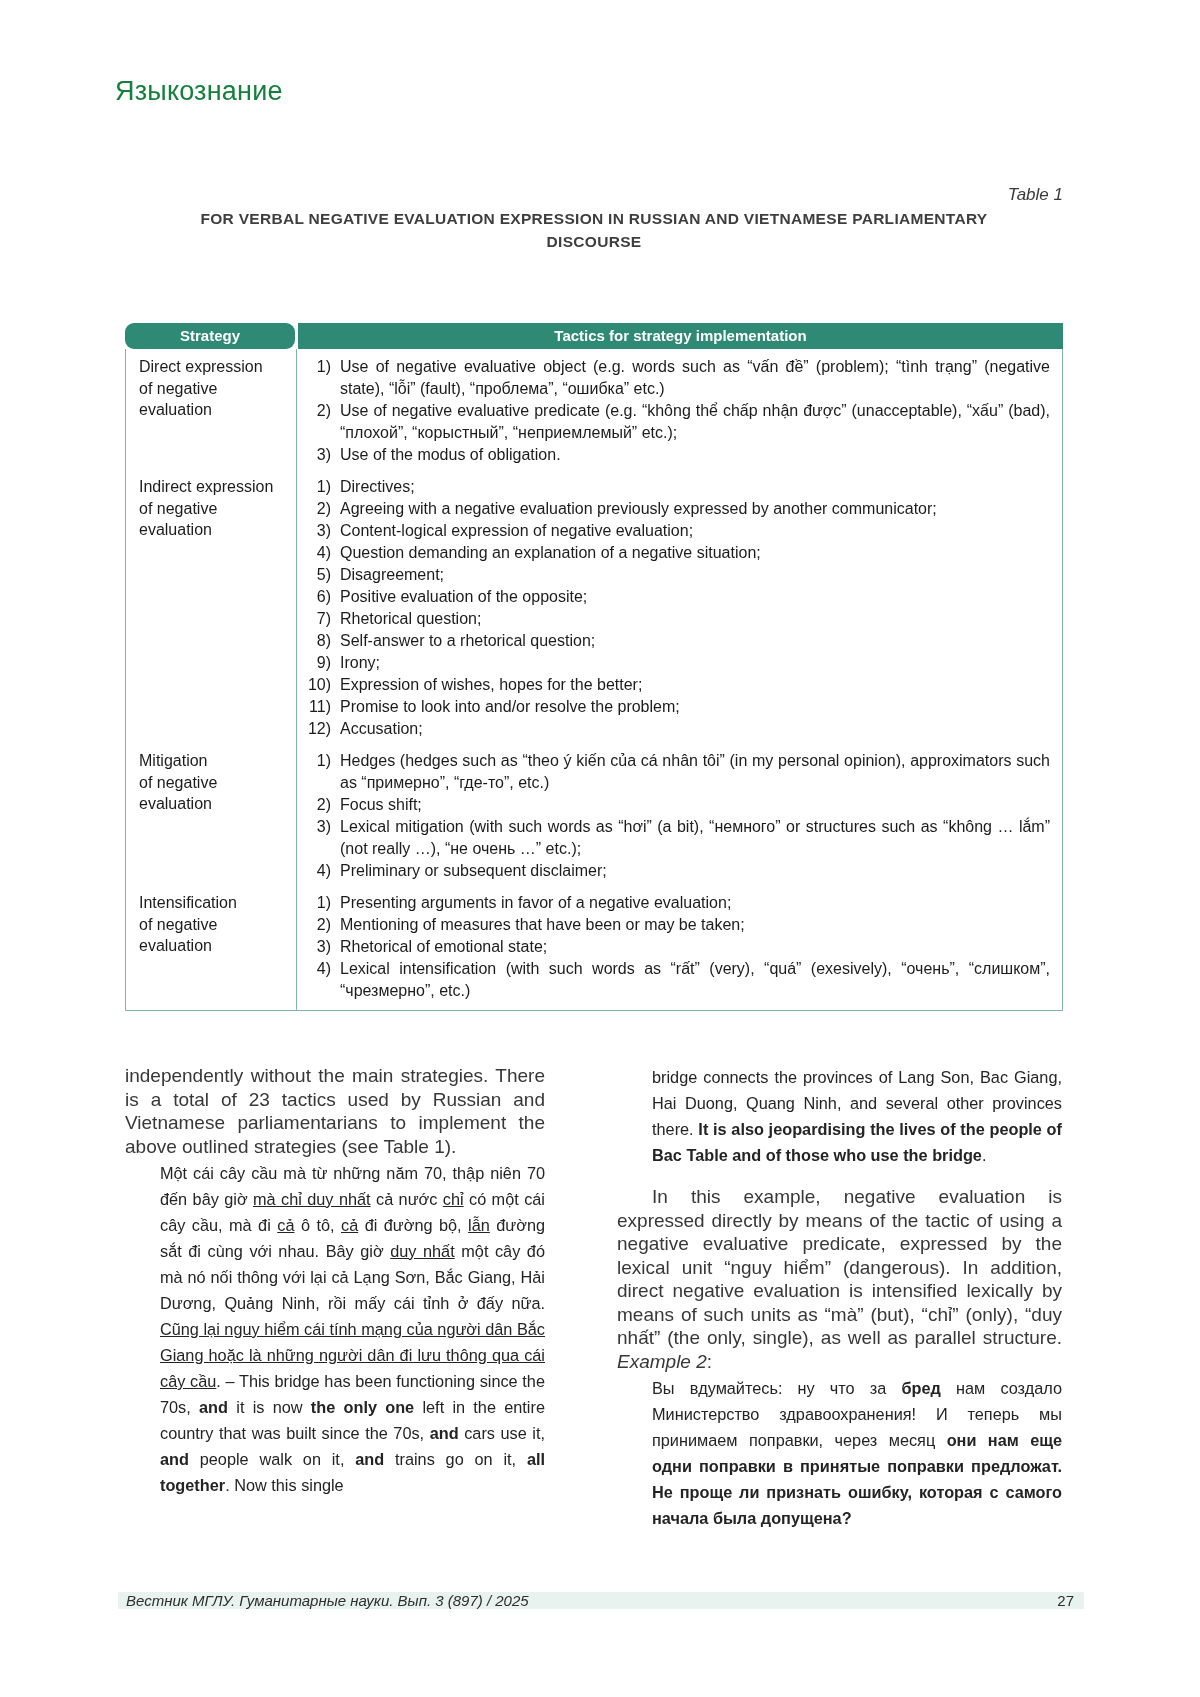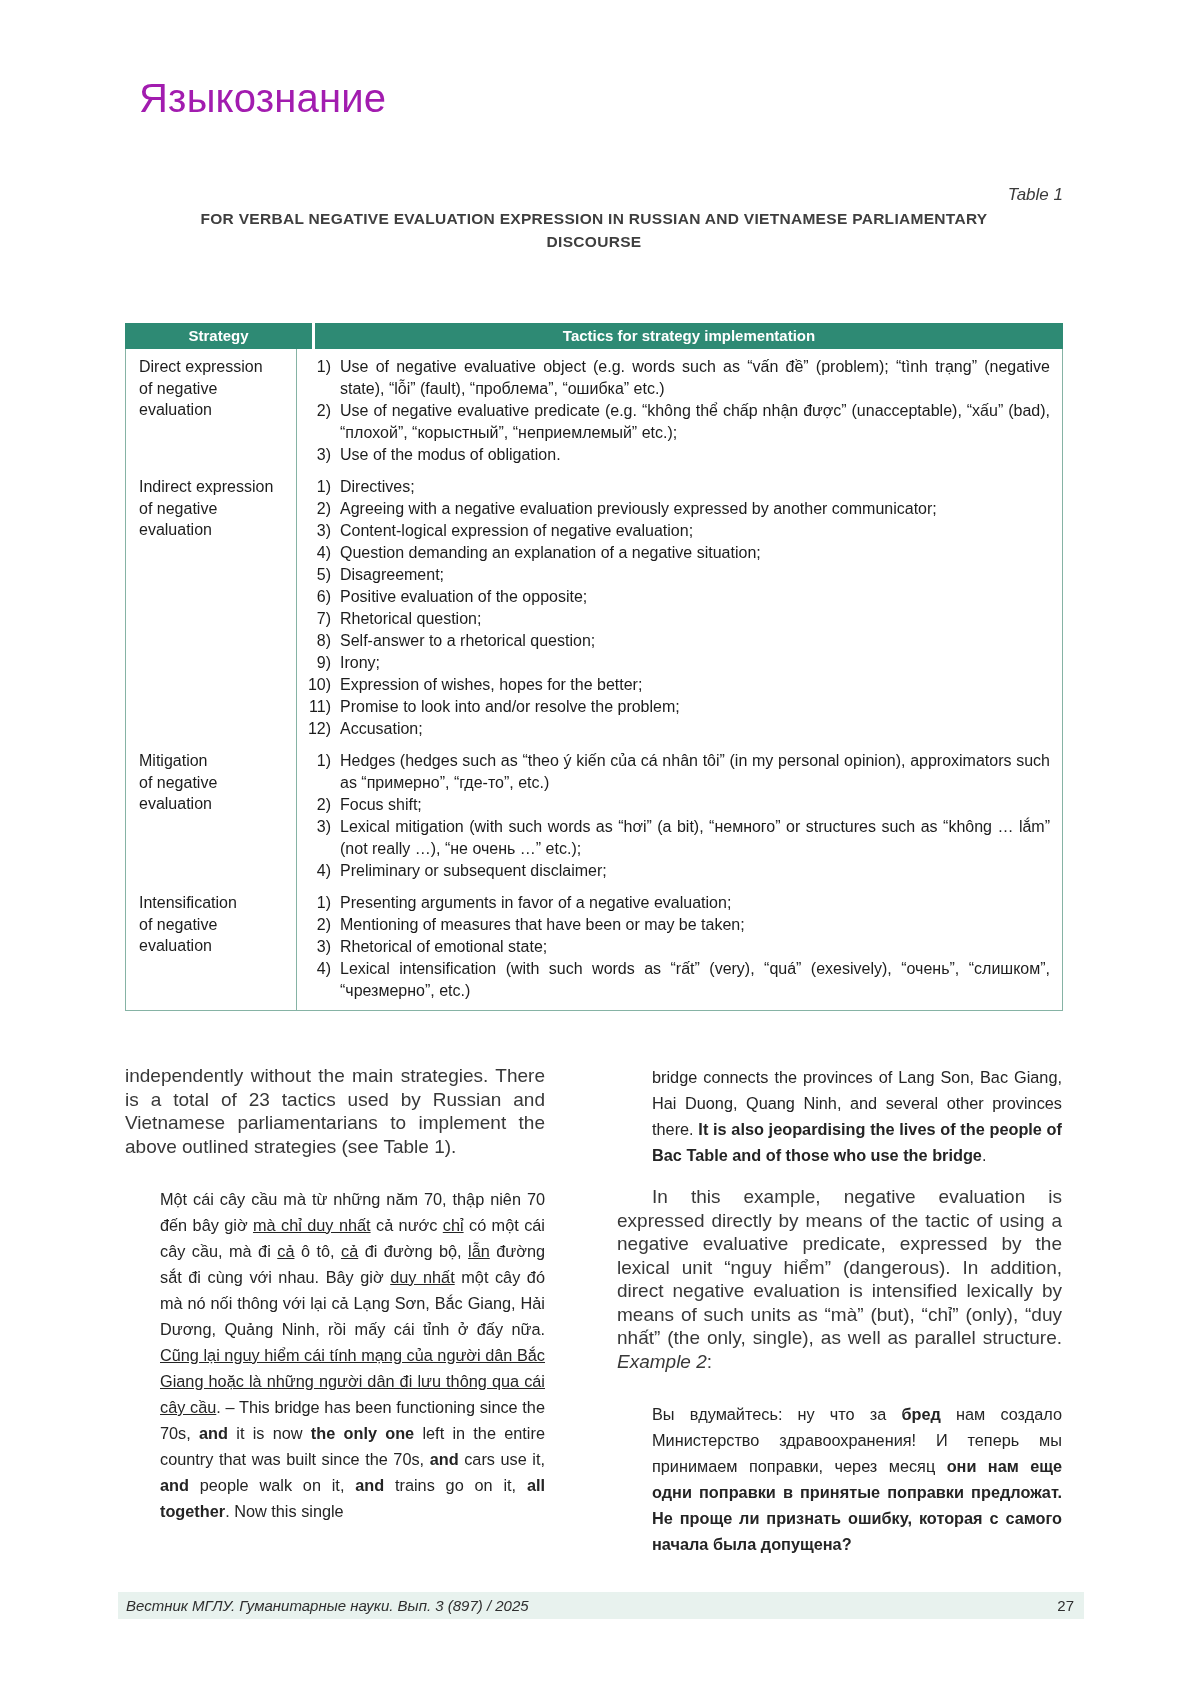--- a/index.html
+++ b/index.html
@@ -3,39 +3,39 @@
 <meta charset="utf-8">
 <style>
   * { margin:0; padding:0; box-sizing:border-box; }
   html,body { background:#9e9e9e; }
   .page {
     position:relative; width:1200px; height:1697px; margin:0 auto;
     background:#ffffff; overflow:hidden;
     font-family:"Liberation Sans", sans-serif; color:#222;
   }
   .section-header {
-    position:absolute; left:139px; top:76px;
-    font-size:40px; font-weight:400; color:#a21caf; letter-spacing:0.2px;
+    position:absolute; left:115px; top:76px;
+    font-size:27px; font-weight:400; color:#15803d; letter-spacing:0.2px;
   }
   .table-label {
     position:absolute; left:125px; top:185px; width:938px;
     text-align:right; font-style:italic; font-size:17px; color:#3a3a3a;
   }
   .table-title {
     position:absolute; left:125px; top:207px; width:938px;
     text-align:center; font-weight:700; font-size:15.5px; line-height:23px;
     letter-spacing:0.3px; color:#3e3e3e;
   }
   .dtable { position:absolute; left:125px; top:323px; width:938px; font-size:16px; color:#1c1c1c; }
   .t-head { display:flex; }
   .t-head > div {
     background:#2e8a74; color:#ffffff; font-weight:700; font-size:15px;
     text-align:center; padding:4px 0 5px;
   }
-  .th-strategy { width:187px; margin-right:3px; }
+  .th-strategy { width:170px; margin-right:3px;border-radius:9px; }
   .th-tactics { flex:1; }
   .t-body {
     border-left:1px solid #86b3a5; border-right:1px solid #86b3a5;
     border-bottom:1px solid #86b3a5;
   }
   .t-row { display:flex; }
   .row-strategy {
     width:170px; padding:0 6px 0 13px; line-height:21.5px; white-space:pre-line;
   }
   .row-tactics { flex:1; border-left:1px solid #86b3a5; padding:0 12px 0 4px; }
@@ -44,27 +44,27 @@
   .t-row:last-child .row-strategy, .t-row:last-child .row-tactics { padding-bottom:8px; }
   .t-item { display:flex; line-height:22px; }
   .t-num { flex:0 0 30px; text-align:right; }
   .t-text { flex:1; margin-left:9px; text-align:justify; }
   .columns { position:absolute; left:125px; top:1064px; width:937px; display:flex; color:#383838; }
   .col-left  { width:420px; margin-right:72px; }
   .col-right { width:445px; }
   .para { font-size:19px; line-height:23.5px; text-align:justify; }
   .para.indent { text-indent:35px; }
   .example {
-    margin-left:35px; margin-top:28px; font-size:16.3px; line-height:26px;
+    margin-left:35px; margin-top:2px; font-size:16.3px; line-height:26px;
     text-align:justify; color:#242424;
   }
   .example + .para { margin-top:17px; }
   .col-left > :first-child, .col-right > :first-child { margin-top:0; }
   .footer {
-    position:absolute; left:118px; top:1592px; width:966px; height:27px;
+    position:absolute; left:118px; top:1592px; width:966px; height:17px;
     background:#e8f2ee; display:flex; align-items:center; justify-content:space-between;
     padding:0 10px 0 8px; font-size:15px; color:#2e2e2e;
   }
   .footer .journal { font-style:italic; }
 </style>
 </head>
 <body>
 
 <div class="page">
 

